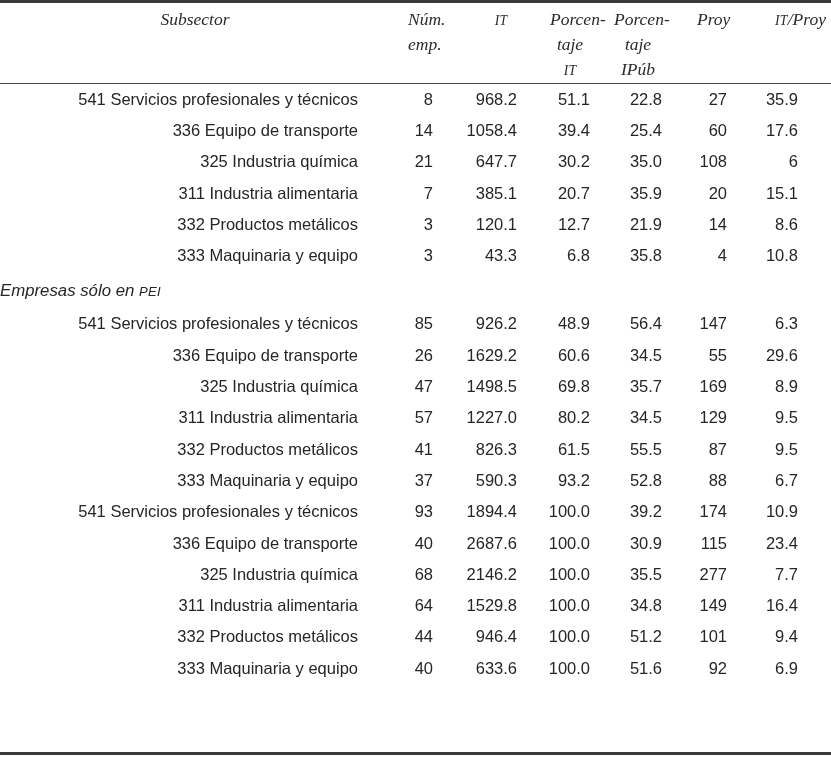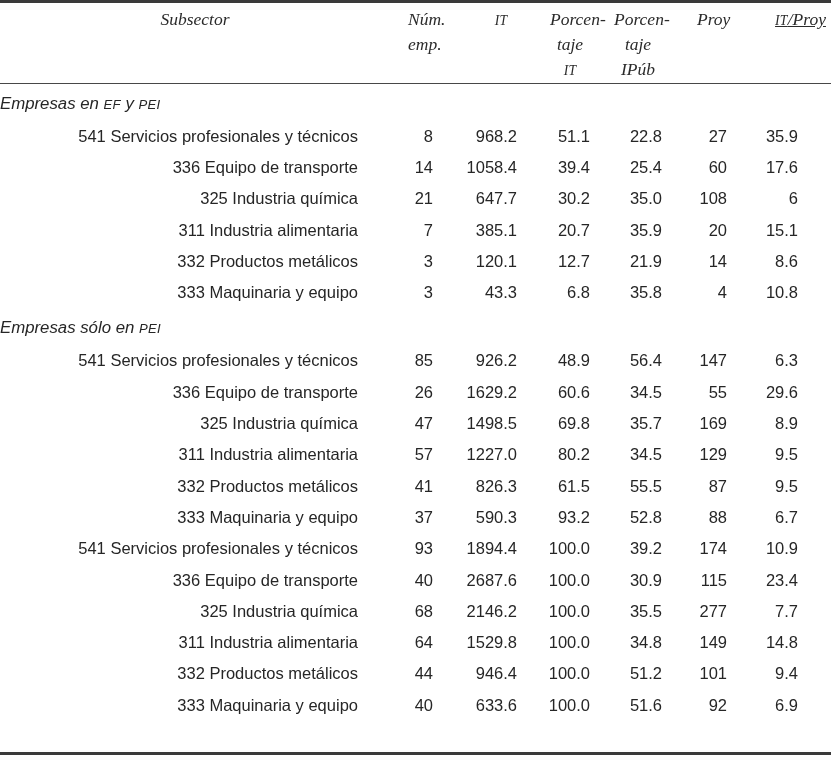--- a/index.html
+++ b/index.html
@@ -45,21 +45,21 @@
     text-align: center;
   }
   thead .hline { line-height: 25px; white-space: nowrap; }
 
   th.h-subsector        { padding-left: 32px; }
   th.h-num-emp          { padding-left: 50px; }
   th.h-it               { padding-left: 52px; }
   th.h-porcentaje-it    { padding-left: 33px; }
   th.h-porcentaje-ipub  { padding-left: 24px; }
   th.h-proy             { padding-left: 35px; }
-  th.h-it-proy          { padding-left: 43px; text-decoration: underline; }
+  th.h-it-proy          { padding-left: 43px; }
 
   .sc { font-size: 0.78em; letter-spacing: 0.02em; margin-top: 24px; }
 
   
   tbody td {
     font-size: 16.5px;
     height: 31.3px;
     padding: 0;
     vertical-align: middle;
     white-space: nowrap;
@@ -116,23 +116,20 @@
           </th>
           <th class="h h-proy">
             <div class="hline"><span>Proy</span></div>
           </th>
           <th class="h h-it-proy">
             <div class="hline"><span class="sc">IT</span><span>/Proy</span></div>
           </th>
         </tr>
       </thead>
     <tbody id="tbody">
-        <tr class="section-row">
-          <td class="section-title" colspan="7"><span>Empresas en </span><span class="sc">EF</span><span> y </span><span class="sc">PEI</span></td>
-        </tr>
         <tr class="data-row">
           <td class="label">541 Servicios profesionales y técnicos</td>
           <td class="num">8</td>
           <td class="num">968.2</td>
           <td class="num">51.1</td>
           <td class="num">22.8</td>
           <td class="num">27</td>
           <td class="num last">35.9</td>
         </tr>
         <tr class="data-row">
@@ -264,21 +261,21 @@
           <td class="num">277</td>
           <td class="num last">7.7</td>
         </tr>
         <tr class="data-row">
           <td class="label">311 Industria alimentaria</td>
           <td class="num">64</td>
           <td class="num">1529.8</td>
           <td class="num">100.0</td>
           <td class="num">34.8</td>
           <td class="num">149</td>
-          <td class="num last">14.8</td>
+          <td class="num last">16.4</td>
         </tr>
         <tr class="data-row">
           <td class="label">332 Productos metálicos</td>
           <td class="num">44</td>
           <td class="num">946.4</td>
           <td class="num">100.0</td>
           <td class="num">51.2</td>
           <td class="num">101</td>
           <td class="num last">9.4</td>
         </tr>

